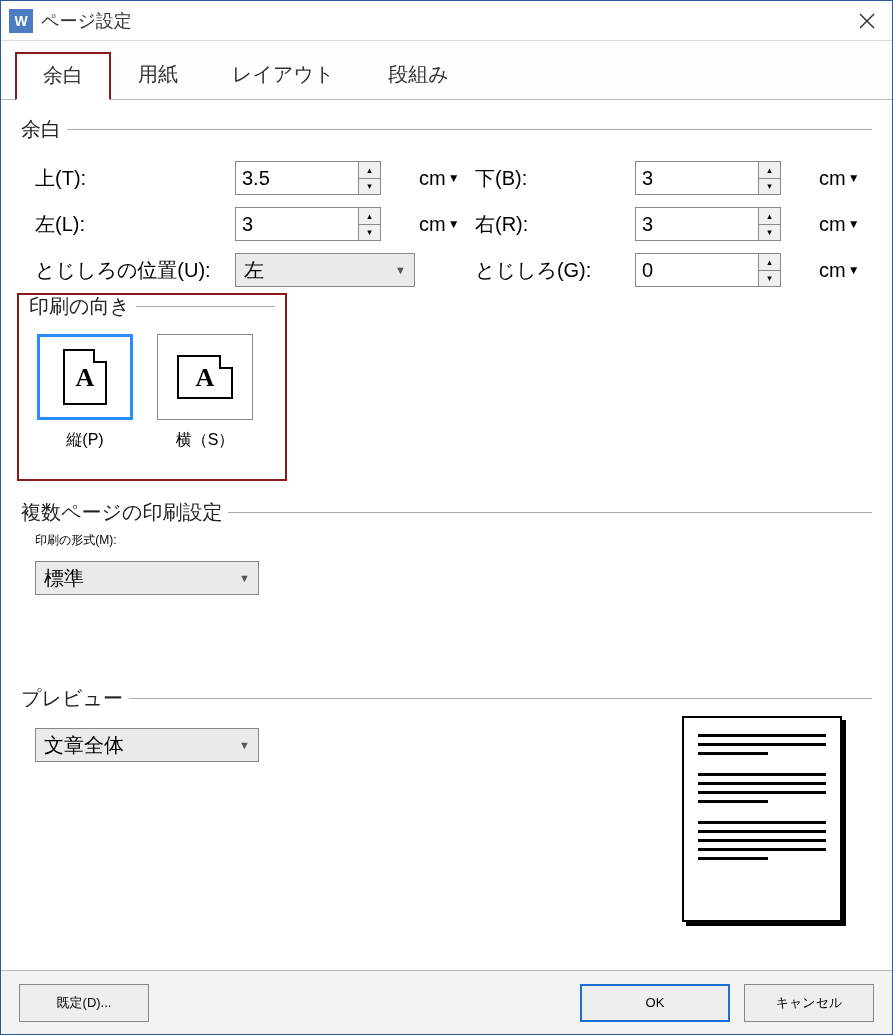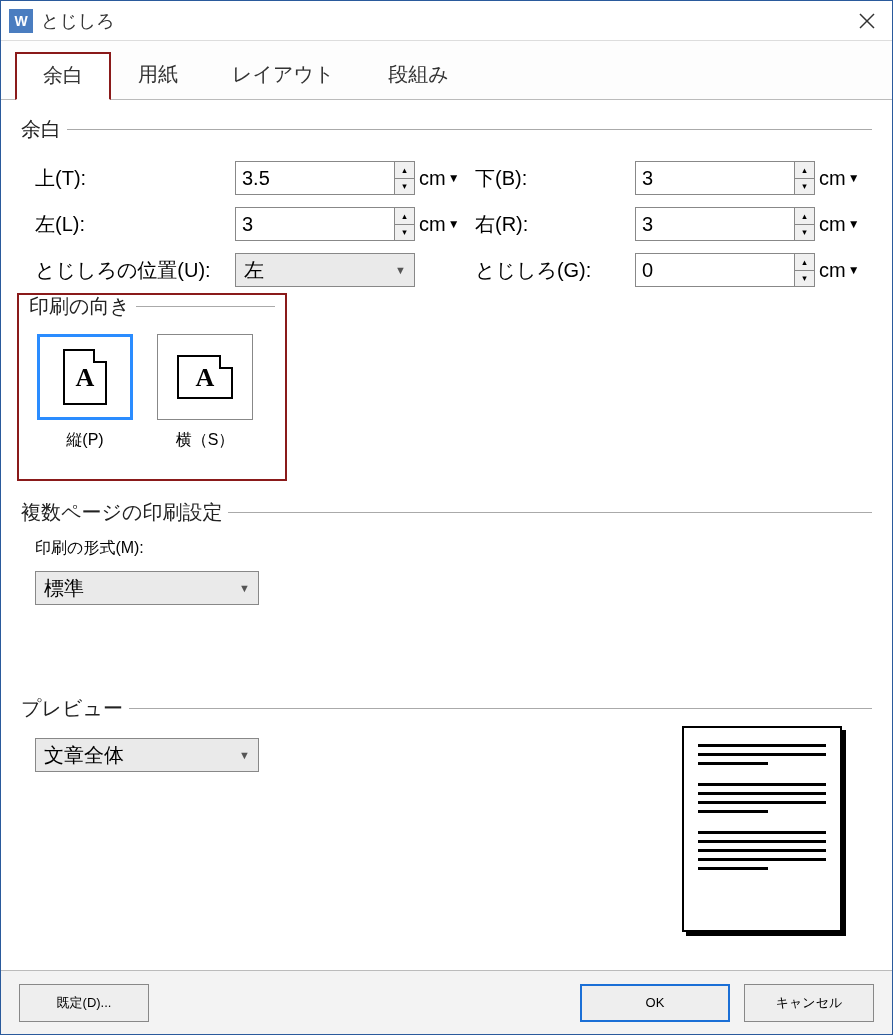--- a/index.html
+++ b/index.html
@@ -97,21 +97,21 @@
     margin: 18px 0 6px 14px;
     font-size: 20px;
   }
   .margins-grid .lbl { white-space: nowrap; }
   .spin {
     display: flex;
     align-items: stretch;
     height: 34px;
   }
   .spin input {
-    width: 160px;
+    width: 124px;
     border: 1px solid #888;
     font-size: 20px;
     padding: 0 6px;
     outline: none;
   }
   .spin .buttons {
     display: flex;
     flex-direction: column;
     border: 1px solid #888;
     border-left: none;
@@ -234,32 +234,32 @@
     justify-content: center;
     font-size: 13px;
     cursor: pointer;
     padding: 0 16px;
   }
   .btn.primary {
     border: 2px solid #1a6fd6;
     min-width: 150px;
   }
   .section-label {
-    font-size: 16px;
-    margin: 12px 0 0 14px;
+    font-size: 12px;
+    margin: 6px 0 0 14px;
   }
 </style>
 </head>
 <body>
 
 <div class="window">
 
   <div class="titlebar">
     <div class="app-icon">W</div>
-    <div class="title-text">とじしろ</div>
+    <div class="title-text">ページ設定</div>
     <div class="close-btn">
       <svg viewBox="0 0 16 16">
           <line x1="1" y1="1" x2="15" y2="15"></line>
           <line x1="15" y1="1" x2="1" y2="15"></line>
         </svg>
     </div>
   </div>
 
   <div class="tabs">
     <div class="tab active">余白</div>

